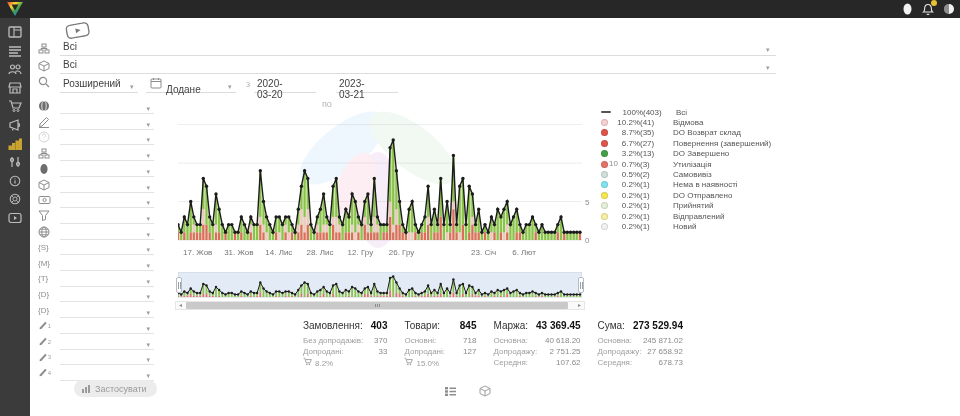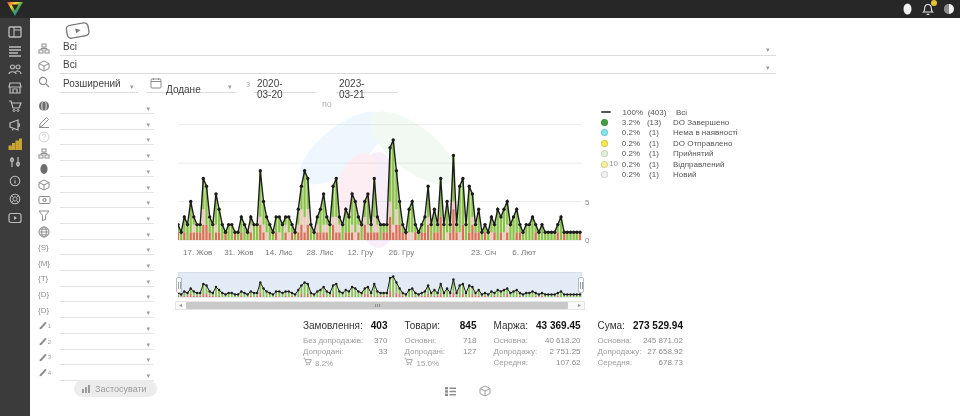--- a/index.html
+++ b/index.html
@@ -39,21 +39,21 @@
   
   #plot { position:absolute; left:178px; top:100px; width:404px; height:150px; }
   .ylab { position:absolute; font-size:8px; color:#8d8d8d; }
   .xlab { position:absolute; top:248px; font-size:8px; color:#757575; white-space:nowrap; }
   
   #legend { position:absolute; left:601px; top:107px; }
   .lrow { display:flex; align-items:center; height:10.4px; cursor:pointer; }
   .sw { width:7px; height:7px; border-radius:50%; margin-right:4px; flex:0 0 auto; border:1px solid rgba(0,0,0,.12); }
   .sw.line { width:10px; height:2px; border-radius:1px; border:none; background:#555; }
   .lpct { width:28px; text-align:right; font-size:8px; color:#555; }
-  .lcnt { width:28px; text-align:center; font-size:8px; color:#555; }
+  .lcnt { width:28px; text-align:left; font-size:8px; color:#555; }
   .llbl { margin-left:5px; font-size:8px; color:#555; white-space:nowrap; }
   
   #navwrap { position:absolute; left:178px; top:272px; width:404px; height:27px; }
   .handle { position:absolute; top:5px; width:6px; height:16px; background:#fff; border:1px solid #b6bcc4; border-radius:2px; z-index:5; cursor:ew-resize; }
   .handle:before { content:""; position:absolute; left:1px; top:4px; width:1px; height:7px; background:#9aa0a8; box-shadow:2px 0 0 #9aa0a8; }
   #sbar { position:absolute; left:175px; top:301px; width:410px; height:9px; background:#fafafa; border:1px solid #e6e6e6; }
   .sarrow { position:absolute; top:0; width:9px; height:7px; font-size:6px; color:#8d8d8d; text-align:center; line-height:7px; cursor:pointer; }
   #sthumb { position:absolute; left:10px; top:0; width:382px; height:7px; background:#c9c9c9; border-radius:1px; cursor:grab; }
   #sthumb:before { content:""; position:absolute; left:50%; top:2px; width:1px; height:3px; background:#8d8d8d; box-shadow:-2px 0 0 #8d8d8d,2px 0 0 #8d8d8d; }
   
@@ -804,24 +804,54 @@
     </div>
 
   <div id="legend">
       <div class="lrow">
         <span class="sw line"></span>
         <span class="lpct">100%</span>
         <span class="lcnt">(403)</span>
         <span class="llbl">Всі</span>
       </div>
       <div class="lrow">
+        <span class="sw" style="background:#f6cfcf"></span>
+        <span class="lpct">10.2%</span>
+        <span class="lcnt">(41)</span>
+        <span class="llbl">Відмова</span>
+      </div>
+      <div class="lrow">
+        <span class="sw" style="background:#e0534a"></span>
+        <span class="lpct">8.7%</span>
+        <span class="lcnt">(35)</span>
+        <span class="llbl">DO Возврат склад</span>
+      </div>
+      <div class="lrow">
+        <span class="sw" style="background:#e0534a"></span>
+        <span class="lpct">6.7%</span>
+        <span class="lcnt">(27)</span>
+        <span class="llbl">Повернення (завершений)</span>
+      </div>
+      <div class="lrow">
         <span class="sw" style="background:#43a047"></span>
         <span class="lpct">3.2%</span>
         <span class="lcnt">(13)</span>
         <span class="llbl">DO Завершено</span>
+      </div>
+      <div class="lrow">
+        <span class="sw" style="background:#e57368"></span>
+        <span class="lpct">0.7%</span>
+        <span class="lcnt">(3)</span>
+        <span class="llbl">Утилізація</span>
+      </div>
+      <div class="lrow">
+        <span class="sw" style="background:#cfe0dd"></span>
+        <span class="lpct">0.5%</span>
+        <span class="lcnt">(2)</span>
+        <span class="llbl">Самовивіз</span>
       </div>
       <div class="lrow">
         <span class="sw" style="background:#7fe3f0"></span>
         <span class="lpct">0.2%</span>
         <span class="lcnt">(1)</span>
         <span class="llbl">Нема в наявності</span>
       </div>
       <div class="lrow">
         <span class="sw" style="background:#f6e84e"></span>
         <span class="lpct">0.2%</span>

